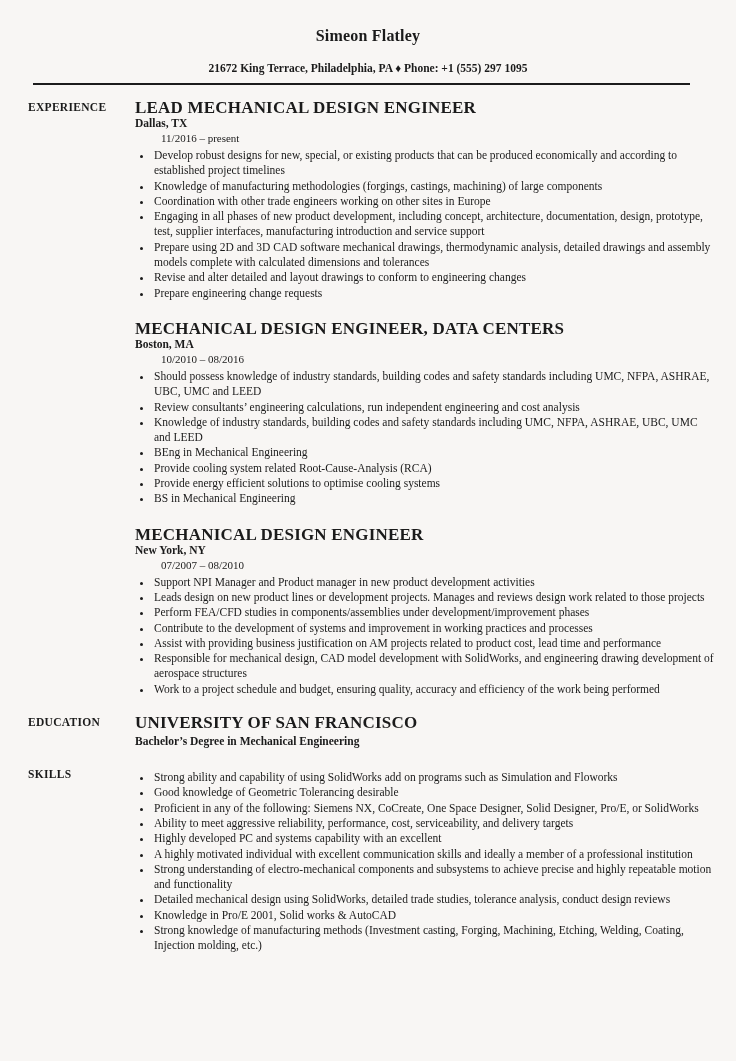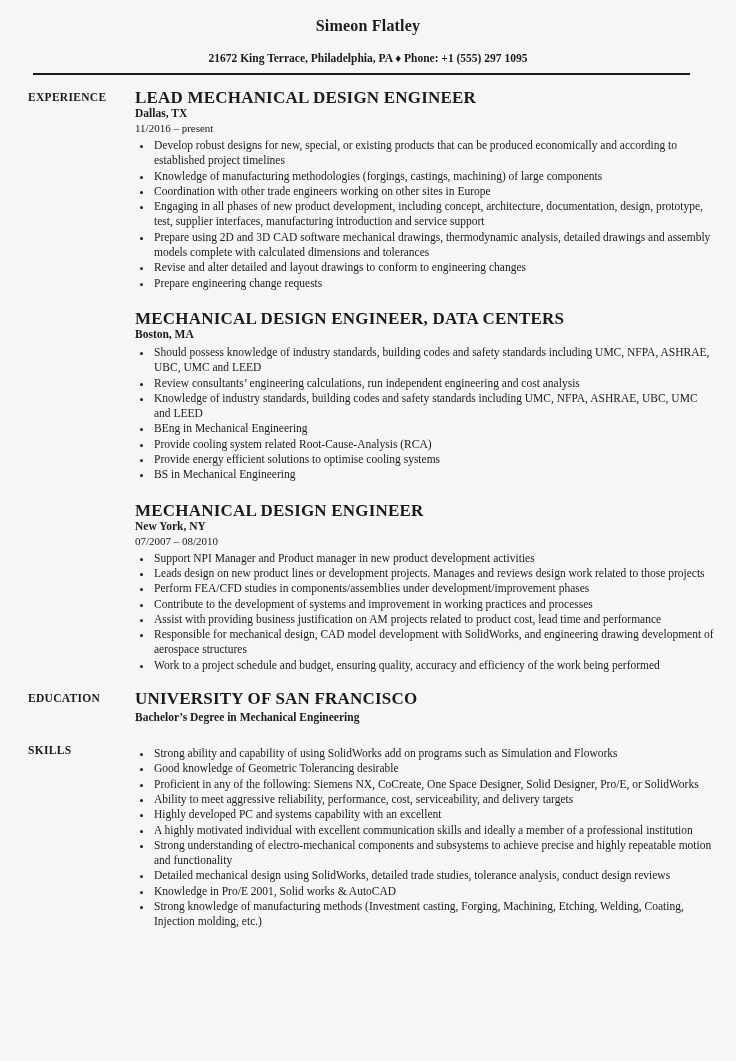--- a/index.html
+++ b/index.html
@@ -14,21 +14,21 @@
     width: 736px;
     height: 1061px;
     box-sizing: border-box;
     overflow: hidden;
     background: #f8f6f4;
   }
   
   .doc-header { text-align: center; }
   .person-name {
     margin: 0;
-    padding-top: 16px;
+    padding-top: 26px;
     font-size: 16px;
     line-height: 19px;
     font-weight: bold;
     letter-spacing: 0.2px;
   }
   .contact-line {
     margin-top: 17px;
     font-size: 11.5px;
     line-height: 13px;
     font-weight: bold;
@@ -65,20 +65,21 @@
   .job-location {
     font-size: 11.5px;
     line-height: 15px;
     font-weight: bold;
     margin-top: 1px;
   }
   .job-dates {
     font-size: 11px;
     line-height: 13px;
     margin-top: 1px;
+    margin-left: 26px;
   }
   .degree {
     font-size: 11.5px;
     line-height: 15px;
     font-weight: bold;
     margin-top: 4px;
   }
   
   ul.bullets {
     margin: 3px 0 0 0;
@@ -120,20 +121,21 @@
             <li>Engaging in all phases of new product development, including concept, architecture, documentation, design, prototype, test, supplier interfaces, manufacturing introduction and service support</li>
             <li>Prepare using 2D and 3D CAD software mechanical drawings, thermodynamic analysis, detailed drawings and assembly models complete with calculated dimensions and tolerances</li>
             <li>Revise and alter detailed and layout drawings to conform to engineering changes</li>
             <li>Prepare engineering change requests</li>
           </ul>
         </article>
 
         <article class="job">
           <h2 class="job-title">MECHANICAL DESIGN ENGINEER, DATA CENTERS</h2>
           <div class="job-location">Boston, MA</div>
+          <div class="job-dates">10/2010 – 08/2016</div>
           <ul class="bullets">
             <li>Should possess knowledge of industry standards, building codes and safety standards including UMC, NFPA, ASHRAE, UBC, UMC and LEED</li>
             <li>Review consultants’ engineering calculations, run independent engineering and cost analysis</li>
             <li>Knowledge of industry standards, building codes and safety standards including UMC, NFPA, ASHRAE, UBC, UMC and LEED</li>
             <li>BEng in Mechanical Engineering</li>
             <li>Provide cooling system related Root-Cause-Analysis (RCA)</li>
             <li>Provide energy efficient solutions to optimise cooling systems</li>
             <li>BS in Mechanical Engineering</li>
           </ul>
         </article>

